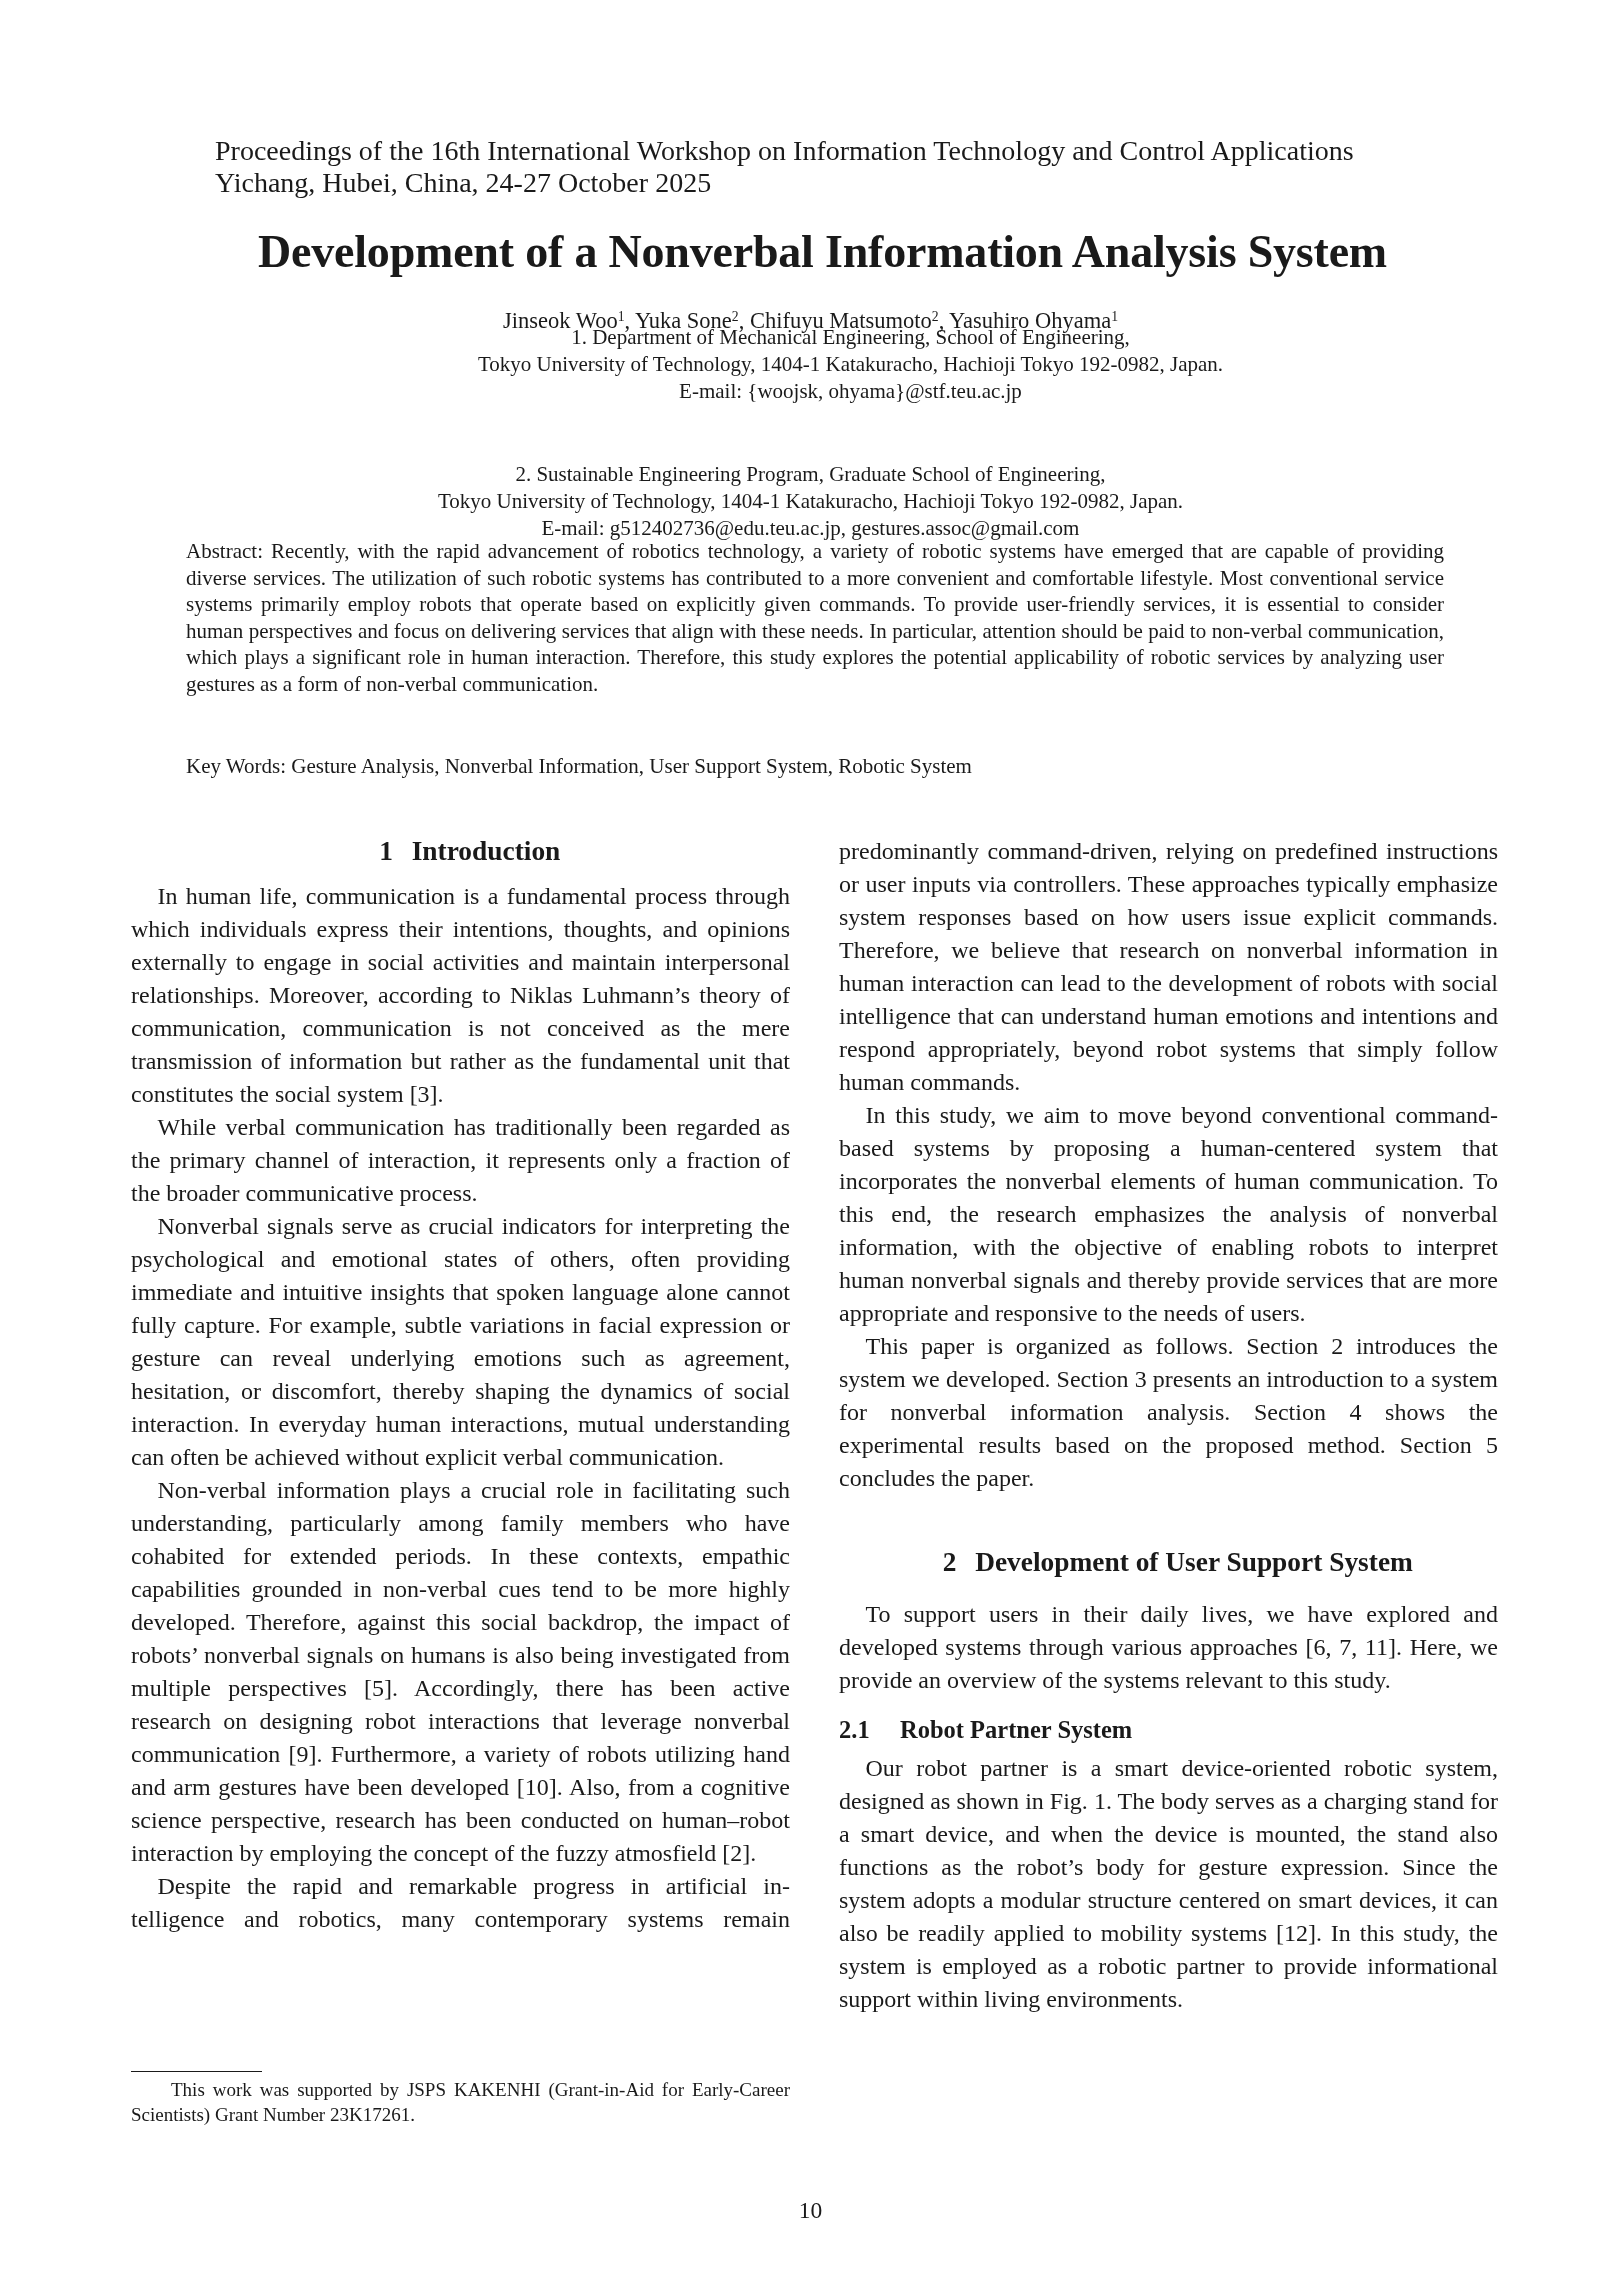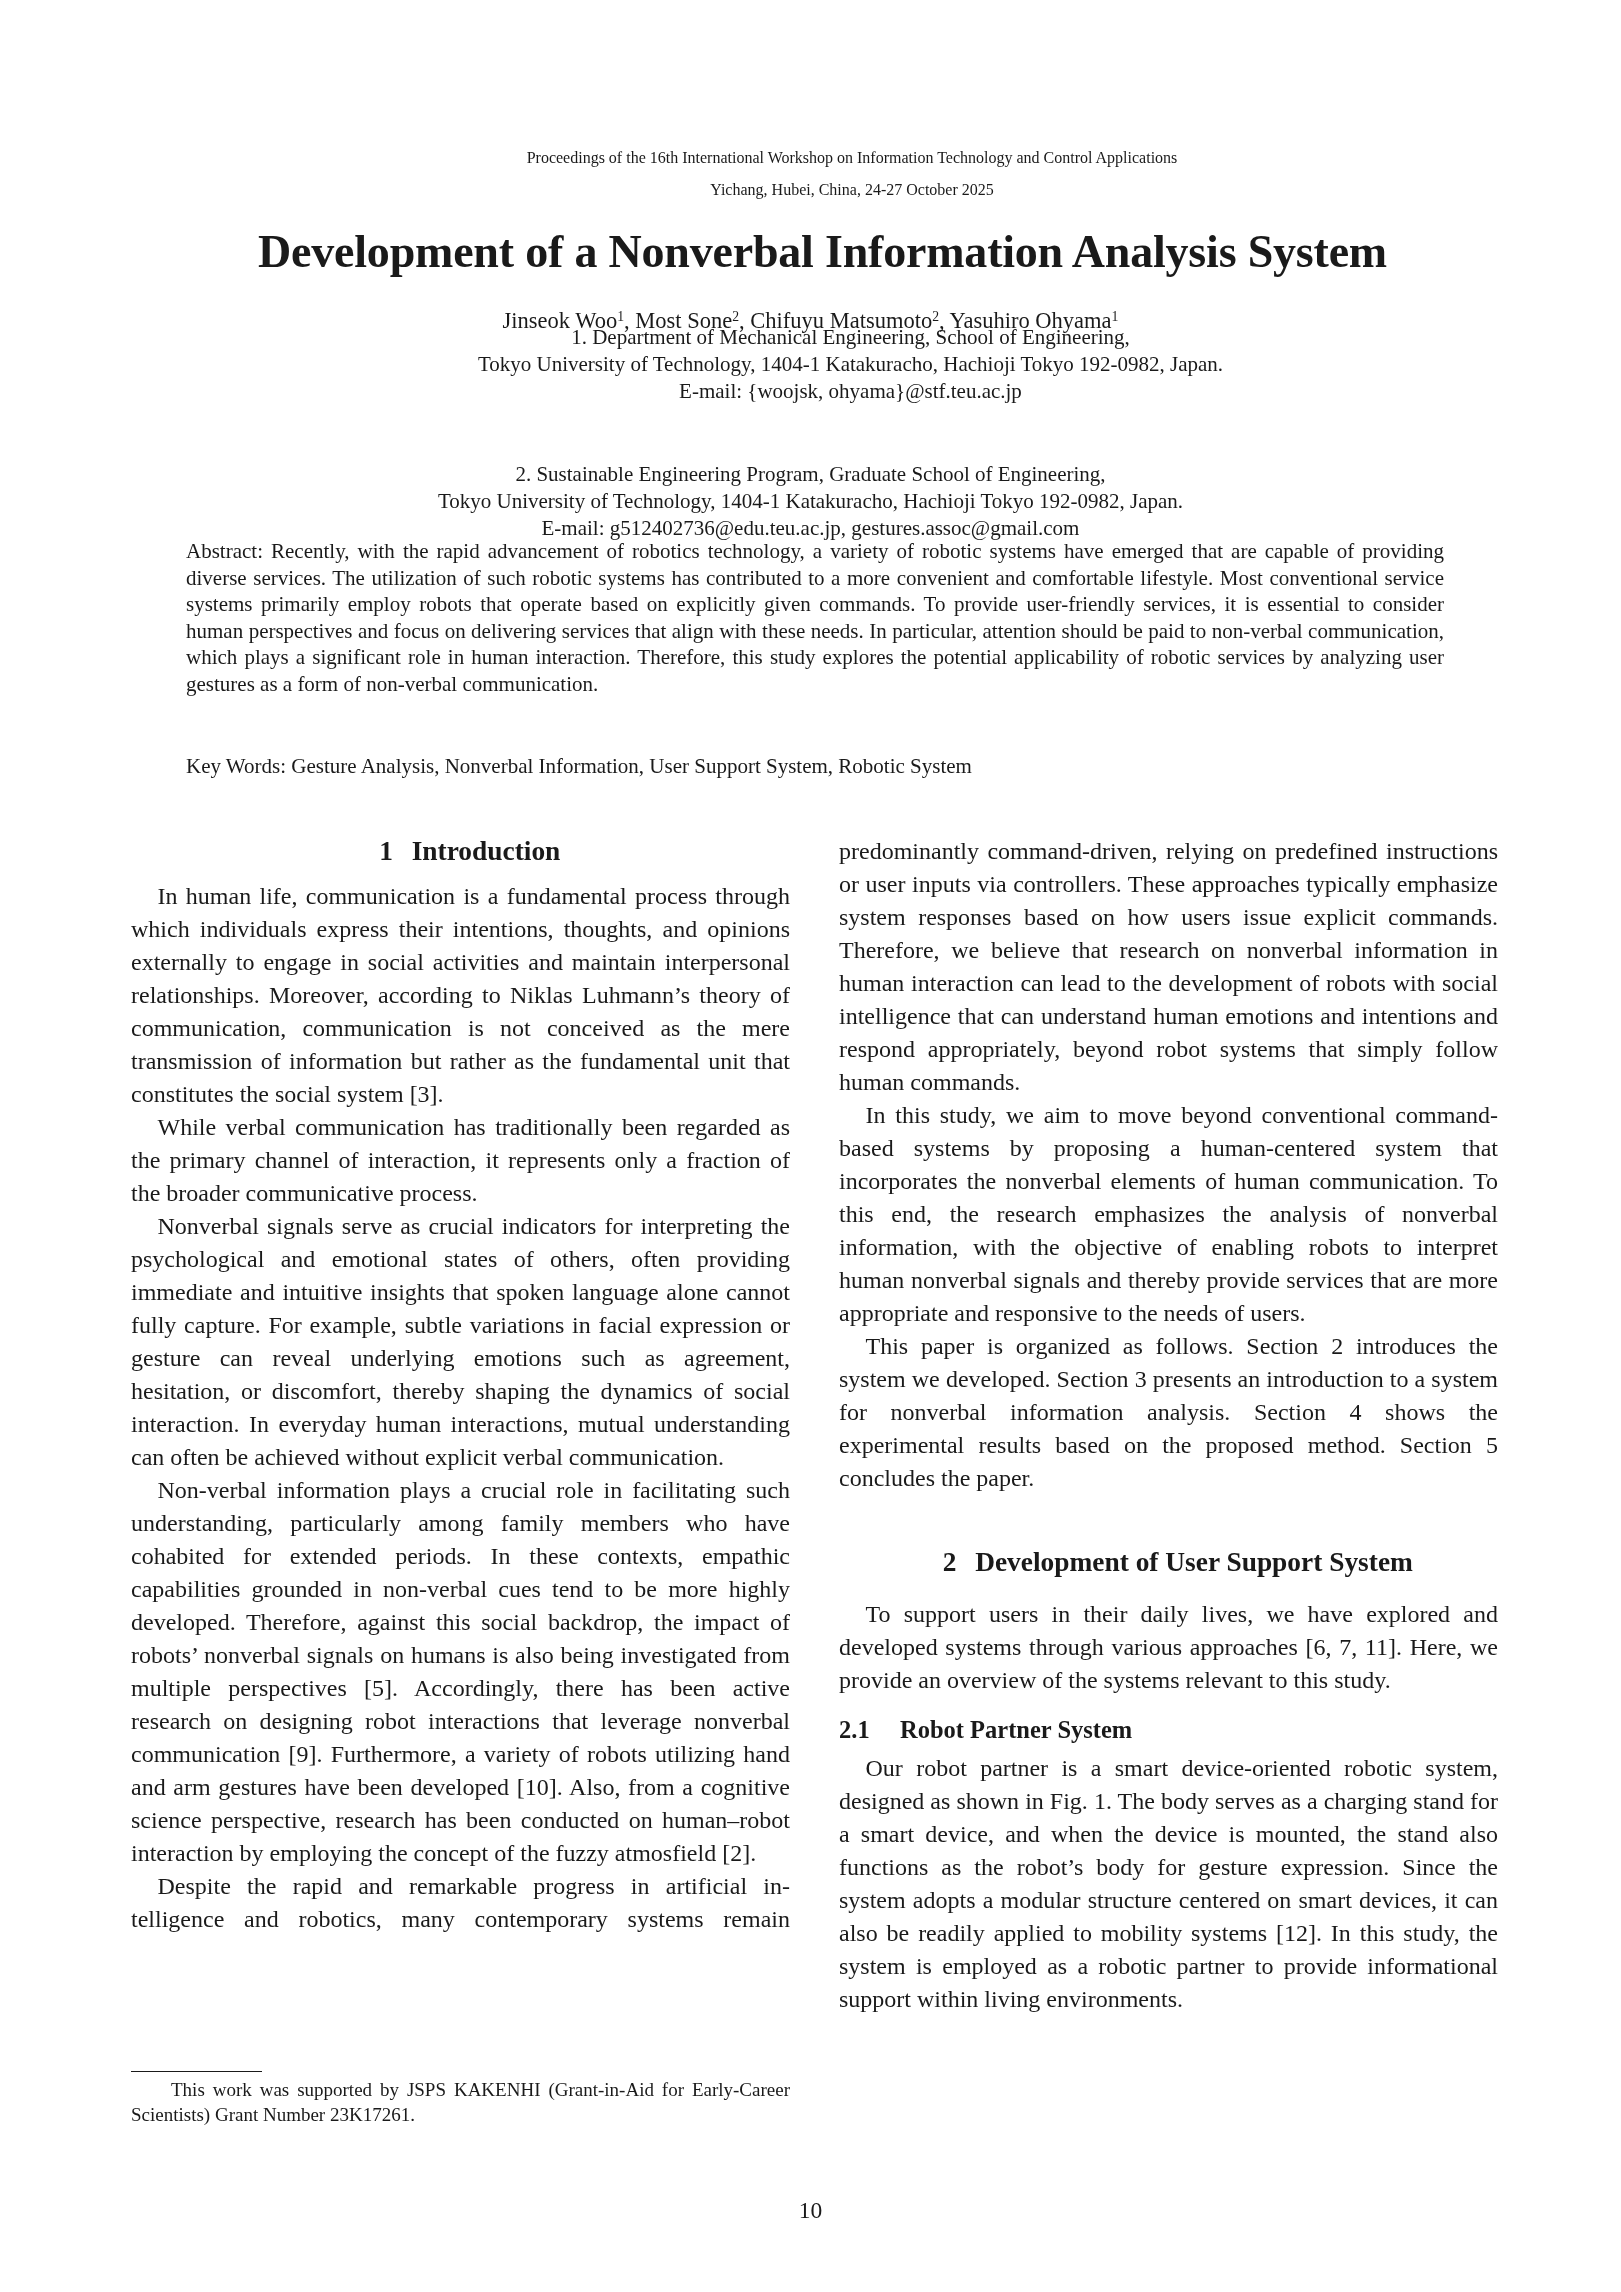--- a/index.html
+++ b/index.html
@@ -2,22 +2,22 @@
 <html><head>
 <meta charset="utf-8">
 <style>
   html, body { margin: 0; padding: 0; background: #ffffff; }
   body {
     width: 1621px; height: 2293px; position: relative; overflow: hidden;
     font-family: "Liberation Serif", "DejaVu Serif", serif;
     color: #1a1a1a;
   }
   .running-head {
-    position: absolute; top: 142px; right: 132px; width: 1274px;
-    text-align: center; font-size: 16px; line-height: 32px;
+    position: absolute; top: 135px; right: 132px; width: 1274px;
+    text-align: left; font-size: 28px; line-height: 32px;
   }
   .title {
     position: absolute; top: 222px; left: 0; width: 1621px;
     text-align: center; font-weight: bold; font-size: 46px; line-height: 59px;
     letter-spacing: -0.2px;
     padding-left: 12px;
   }
   .authors {
     position: absolute; top: 306px; left: 0; width: 1621px;
     text-align: center; font-size: 22.5px; line-height: 29px;
@@ -76,21 +76,21 @@
 
 <div class="running-head">
   <div>Proceedings of the 16th International Workshop on Information Technology and Control Applications</div>
   <div>Yichang, Hubei, China, 24-27 October 2025</div>
 </div>
 
 <div class="title">Development of a Nonverbal Information Analysis System</div>
 
 <div class="authors">
   <span><span>Jinseok Woo</span><sup>1</sup></span>,
-  <span><span>Most Sone</span><sup>2</sup></span>,
+  <span><span>Yuka Sone</span><sup>2</sup></span>,
   <span><span>Chifuyu Matsumoto</span><sup>2</sup></span>,
   <span><span>Yasuhiro Ohyama</span><sup>1</sup></span>
 </div>
 
 <div class="affil affil1">
   <div>1. Department of Mechanical Engineering, School of Engineering,</div>
   <div>Tokyo University of Technology, 1404-1 Katakuracho, Hachioji Tokyo 192-0982, Japan.</div>
   <div>E-mail: {woojsk, ohyama}@stf.teu.ac.jp</div>
 </div>
 

